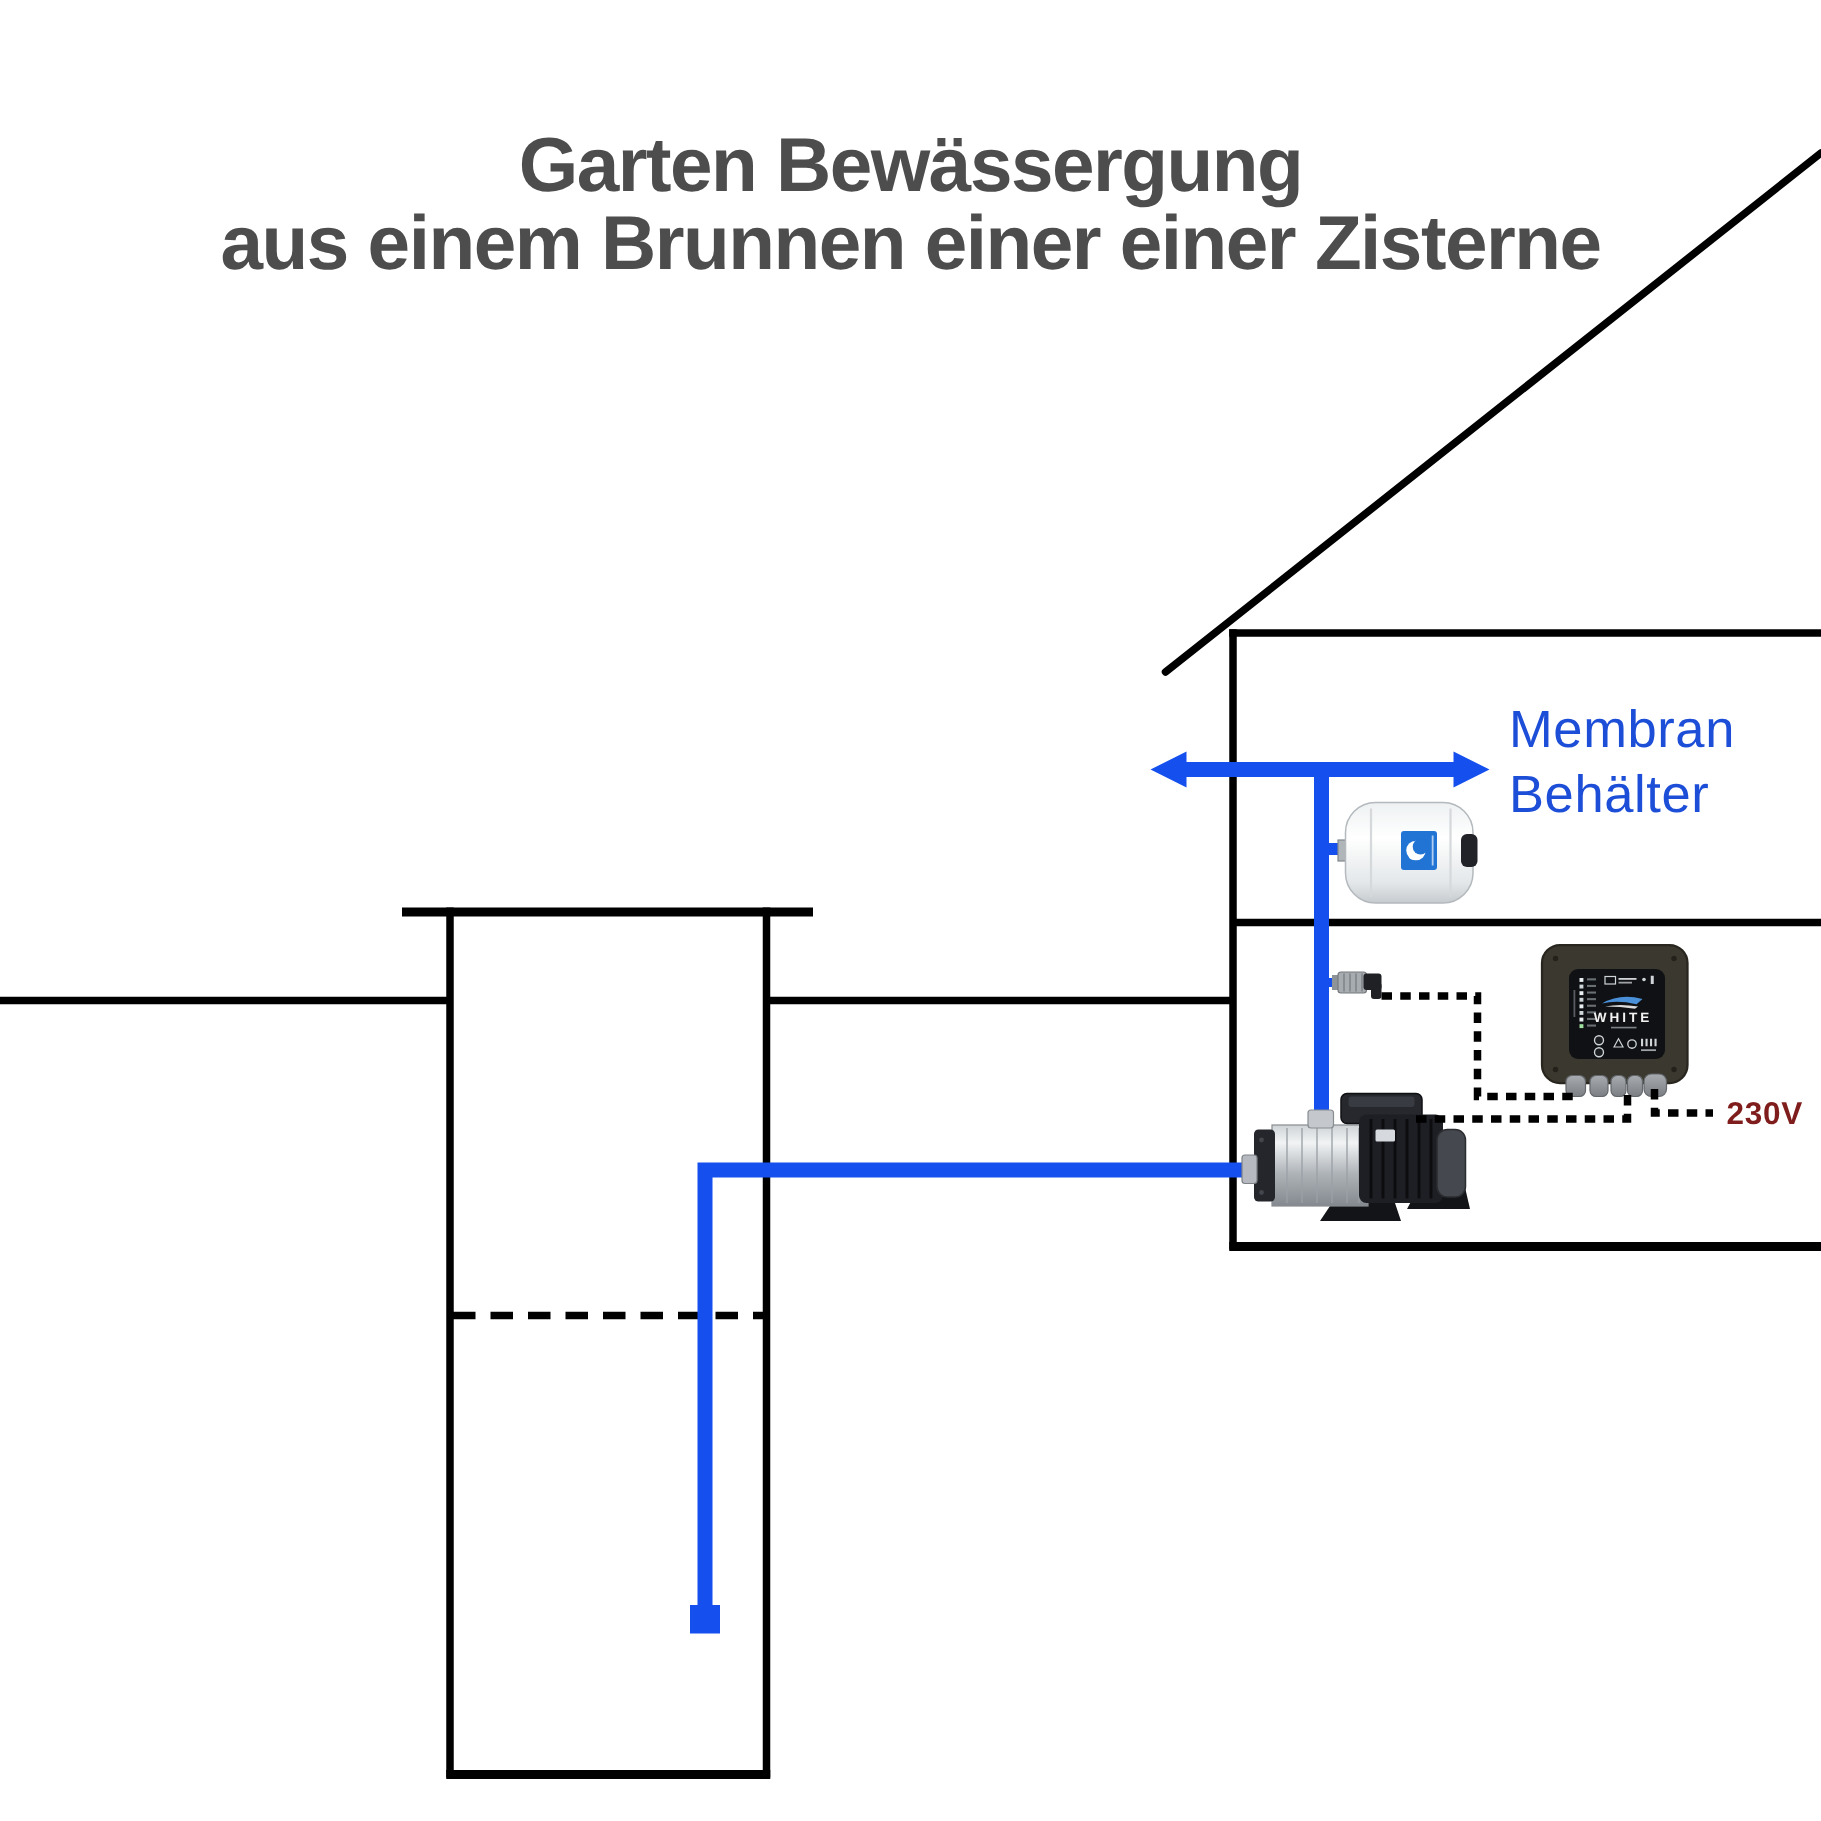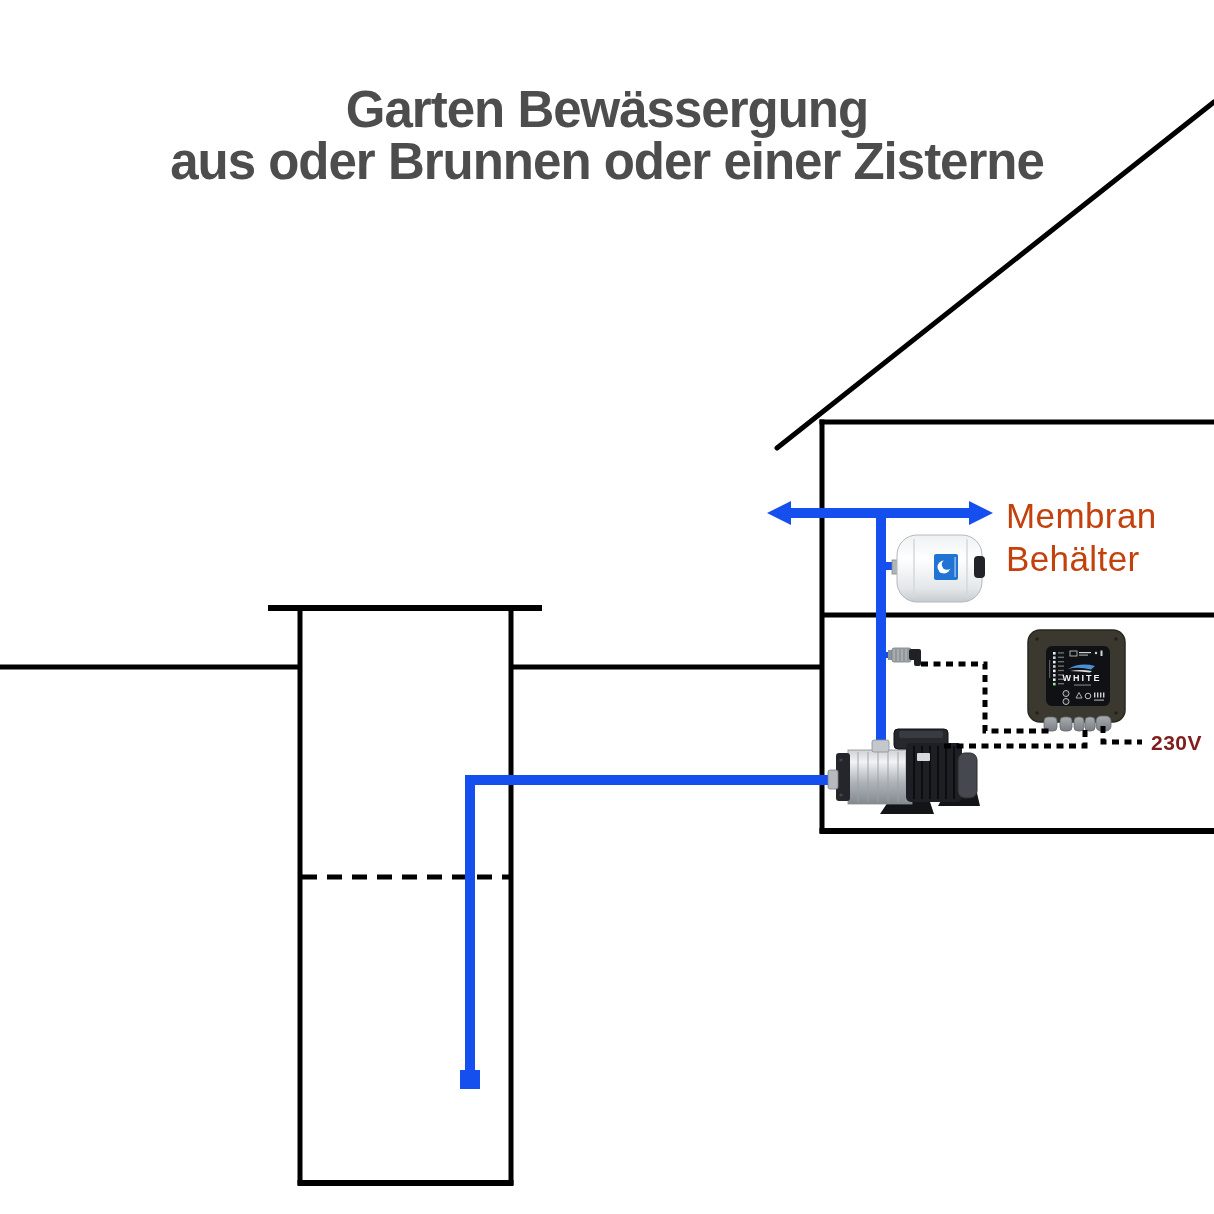--- a/index.html
+++ b/index.html
@@ -13,23 +13,23 @@
   .canvas{
     position:relative;width:1214px;height:1214px;background:#ffffff;
     overflow:hidden;font-family:"Liberation Sans",sans-serif;
   }
   .title{
     position:absolute;top:84px;left:0;width:1214px;text-align:center;
     font-size:51px;line-height:52px;font-weight:700;letter-spacing:-1px;
     color:var(--title-gray);
   }
   .tank-label{
-    position:absolute;left:1006px;top:494px;
+    position:absolute;left:1006px;top:465px;
     font-size:35px;line-height:43px;font-weight:400;letter-spacing:.4px;
-    color:#c2410c;white-space:nowrap;
+    color:#1d4ed8;white-space:nowrap;
   }
   .voltage-label{
     position:absolute;left:1151px;top:731px;
     font-size:21px;font-weight:700;letter-spacing:.5px;color:#7f1d1d;
   }
   svg .sline{stroke:var(--line-black);fill:none;}
   svg .pipe{stroke:var(--pipe-blue);fill:none;}
   svg .pipefill{fill:var(--pipe-blue);}
   svg .wire{stroke:var(--line-black);stroke-width:5;stroke-dasharray:7 5.5;fill:none;}
   svg .waterline{stroke:var(--line-black);stroke-width:5;stroke-dasharray:15 10;fill:none;}
@@ -38,21 +38,21 @@
     font-size:9px;letter-spacing:2px;text-anchor:middle;
   }
 </style>
 </head>
 <body>
 
 <div class="canvas">
 
   <div class="title">
     <div>Garten Bewässergung</div>
-    <div>aus oder Brunnen oder einer Zisterne</div>
+    <div>aus einem Brunnen einer einer Zisterne</div>
   </div>
 
   <svg width="1214" height="1214" viewBox="0 0 1214 1214" style="position:absolute;left:0;top:0">
     <defs>
       <linearGradient id="gradSteel" x1="0" y1="0" x2="0" y2="1">
         <stop offset="0" stop-color="#cfd3d6"></stop>
         <stop offset="0.22" stop-color="#f1f3f4"></stop>
         <stop offset="0.6" stop-color="#aeb3b8"></stop>
         <stop offset="1" stop-color="#84898f"></stop>
       </linearGradient>

